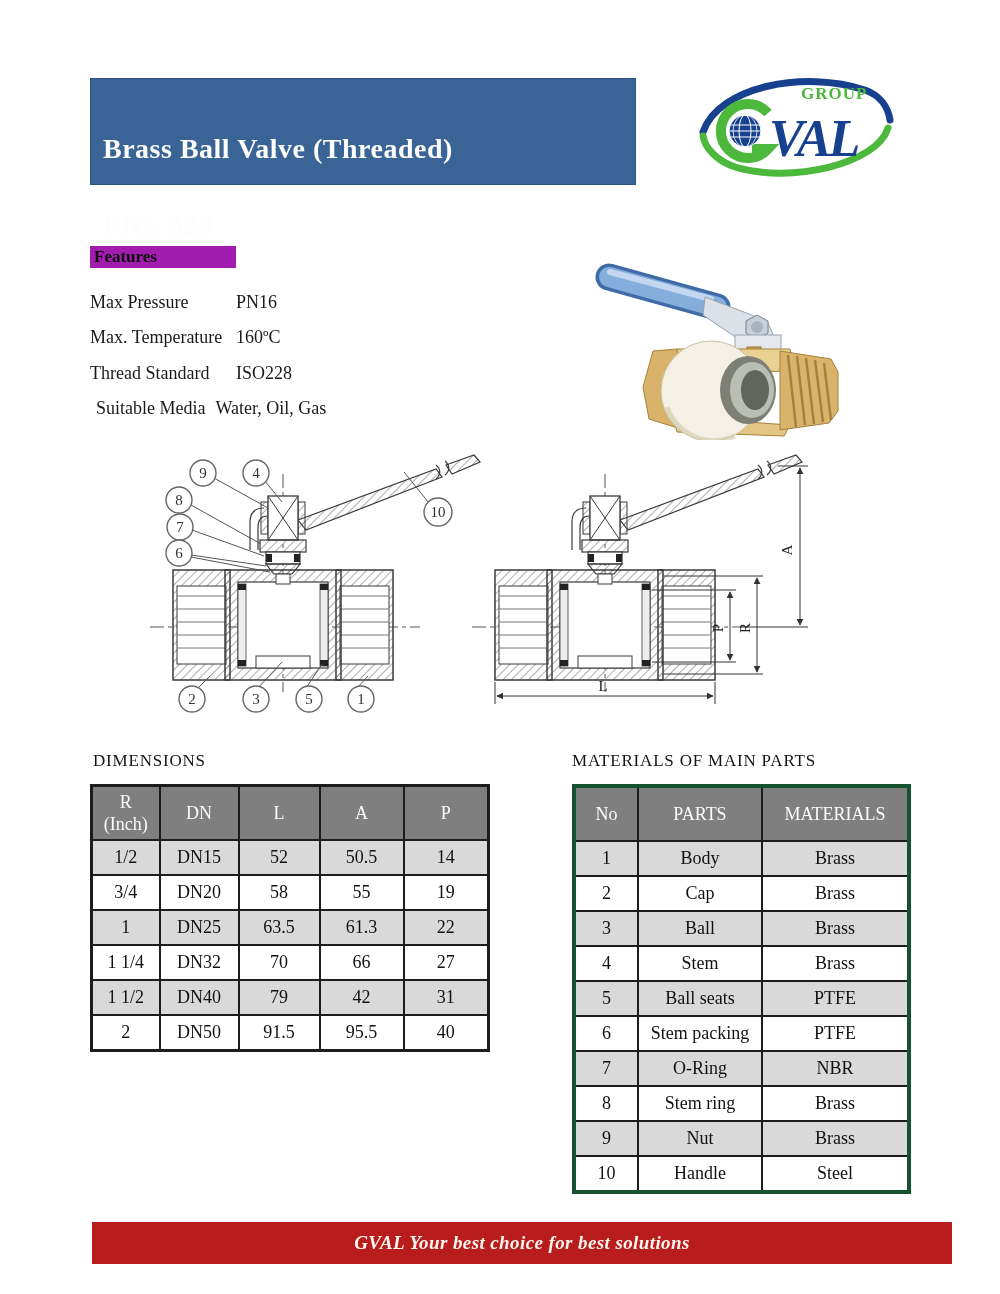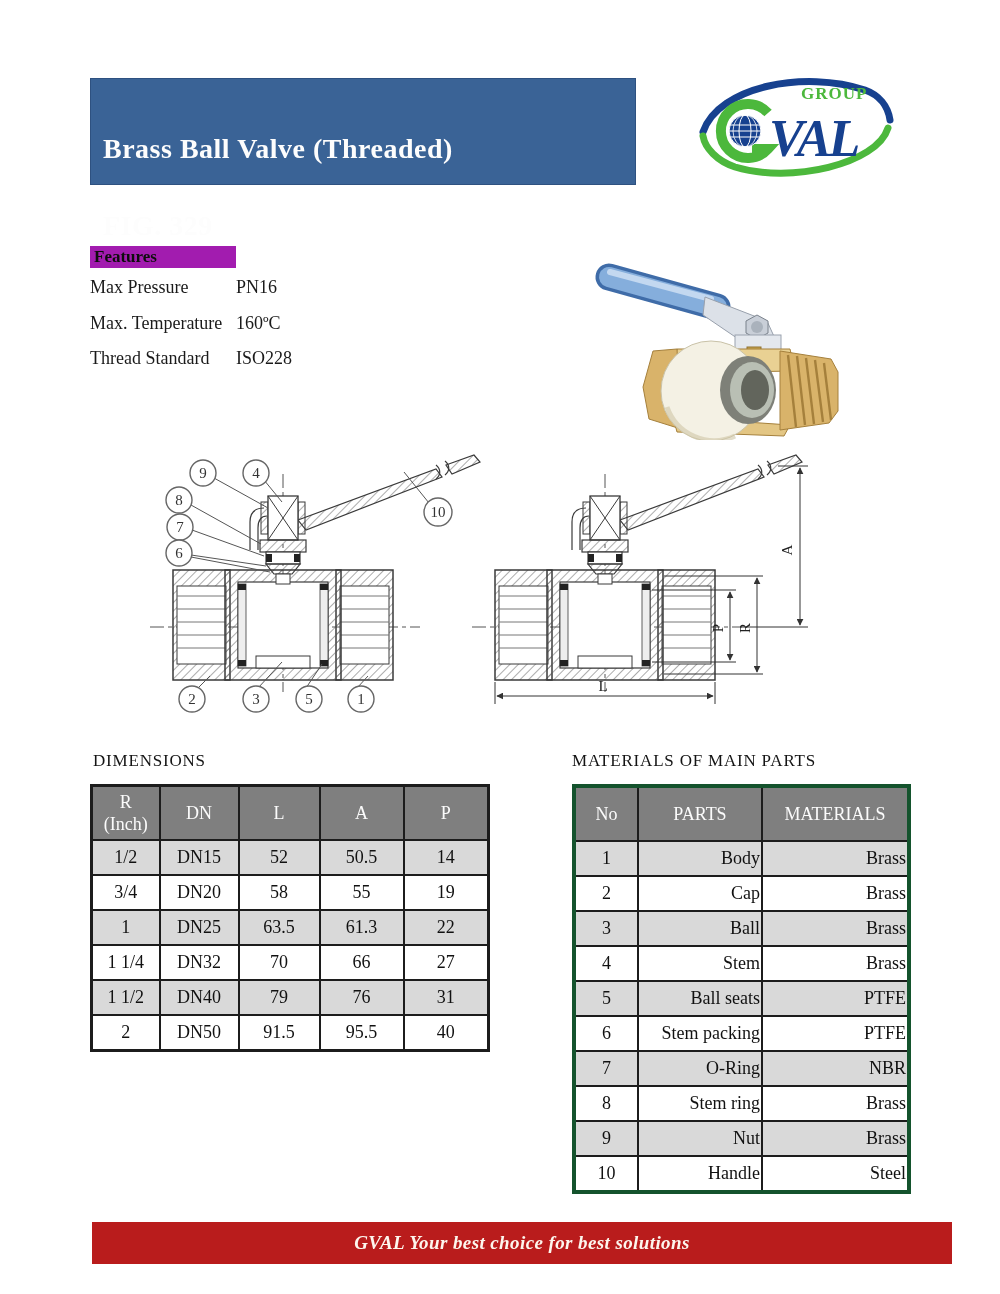--- a/index.html
+++ b/index.html
@@ -14,21 +14,21 @@
           letter-spacing:.5px;white-space:nowrap;margin-top:37px;}
 
   
   .logo{position:absolute;left:695px;top:68px;width:200px;height:118px;}
 
   
   .features{position:absolute;left:90px;top:246px;width:400px;}
   .feat-head{width:146px;height:22px;background:#a21caf;font-weight:bold;
              font-size:17px;line-height:22px;padding-left:4px;box-sizing:border-box;color:#0d0d0d;}
   .feat-rows{margin-top:9px;}
-  .feature-row{display:flex;height:35.5px;align-items:flex-start;font-size:18px;}
+  .feature-row{display:flex;height:35.5px;align-items:flex-end;font-size:18px;}
   .feature-row .fl{min-width:146px;}
   .feature-row:nth-child(4) .fl{min-width:0;margin-right:10px;padding-left:6px;}
 
   
   .product-img{position:absolute;left:585px;top:238px;width:268px;height:202px;}
   .tech{position:absolute;left:130px;top:450px;width:740px;height:292px;}
 
   
   .sec-title{position:absolute;font-size:17px;letter-spacing:.8px;color:#141414;}
   #dimTitle{left:93px;top:751px;text-align:center;}
@@ -36,21 +36,21 @@
 
   
   table{border-collapse:collapse;table-layout:fixed;position:absolute;
         font-size:18px;color:#111;}
   th,td{border:2px solid #1c1c1c;text-align:center;overflow:hidden;}
   th{background:#7F7F7F;color:#fbfbfb;font-weight:normal;height:50px;white-space:pre-line;line-height:1.25;}
   td{height:31px;background:#ffffff;}
   tr:nth-child(even) td{background:#D9D9D9;}
   #dimTable{left:90px;top:784px;width:399px;border:3px solid #1c1c1c;}
   #matTable{left:572px;top:784px;width:335px;border:4px solid #14532d;}
-  #matTable td.l{text-align:right;}
+  #matTable td.l{text-align:center;}
 
   
   .footer{position:absolute;left:92px;top:1222px;width:860px;height:42px;
           background:#b91c1c;display:flex;align-items:center;justify-content:center;}
   .footer span{color:#fdf6ee;font-size:19px;font-weight:bold;font-style:italic;letter-spacing:.4px;}
 
   svg text{font-family:"Liberation Serif",serif;}
   .cl{stroke:#555;stroke-width:1;stroke-dasharray:14 4 4 4;}
   .ol{stroke:#3a3a3a;fill:none;}
 </style>
@@ -84,20 +84,24 @@
       <span class="fl">Max Pressure</span>
       <span class="fv">PN16</span>
     </div>
     <div class="feature-row">
       <span class="fl">Max. Temperature</span>
       <span class="fv">160ºC</span>
     </div>
     <div class="feature-row">
       <span class="fl">Thread Standard</span>
       <span class="fv">ISO228</span>
+    </div>
+    <div class="feature-row">
+      <span class="fl">Suitable Media</span>
+      <span class="fv">Water, Oil, Gas</span>
     </div>
   </div>
 </div>
 
 <svg class="product-img" viewBox="0 0 268 200">
   <g>
     <path d="M24,38 L132,68" stroke="#3F6CA8" stroke-width="27" stroke-linecap="round" fill="none"></path>
     <path d="M24,38 L132,68" stroke="#85AEDC" stroke-width="20" stroke-linecap="round" fill="none"></path>
     <path d="M25,33 L126,60" stroke="#C3D8F0" stroke-width="6" stroke-linecap="round" fill="none"></path>
   </g>
@@ -296,21 +300,21 @@
     <td>1 1/4</td>
         <td>DN32</td>
         <td>70</td>
         <td>66</td>
         <td>27</td>
   </tr>
   <tr>
     <td>1 1/2</td>
         <td>DN40</td>
         <td>79</td>
-        <td>76</td>
+        <td>42</td>
         <td>31</td>
   </tr>
   <tr>
     <td>2</td>
         <td>DN50</td>
         <td>91.5</td>
         <td>95.5</td>
         <td>40</td>
   </tr>
   </tbody>

